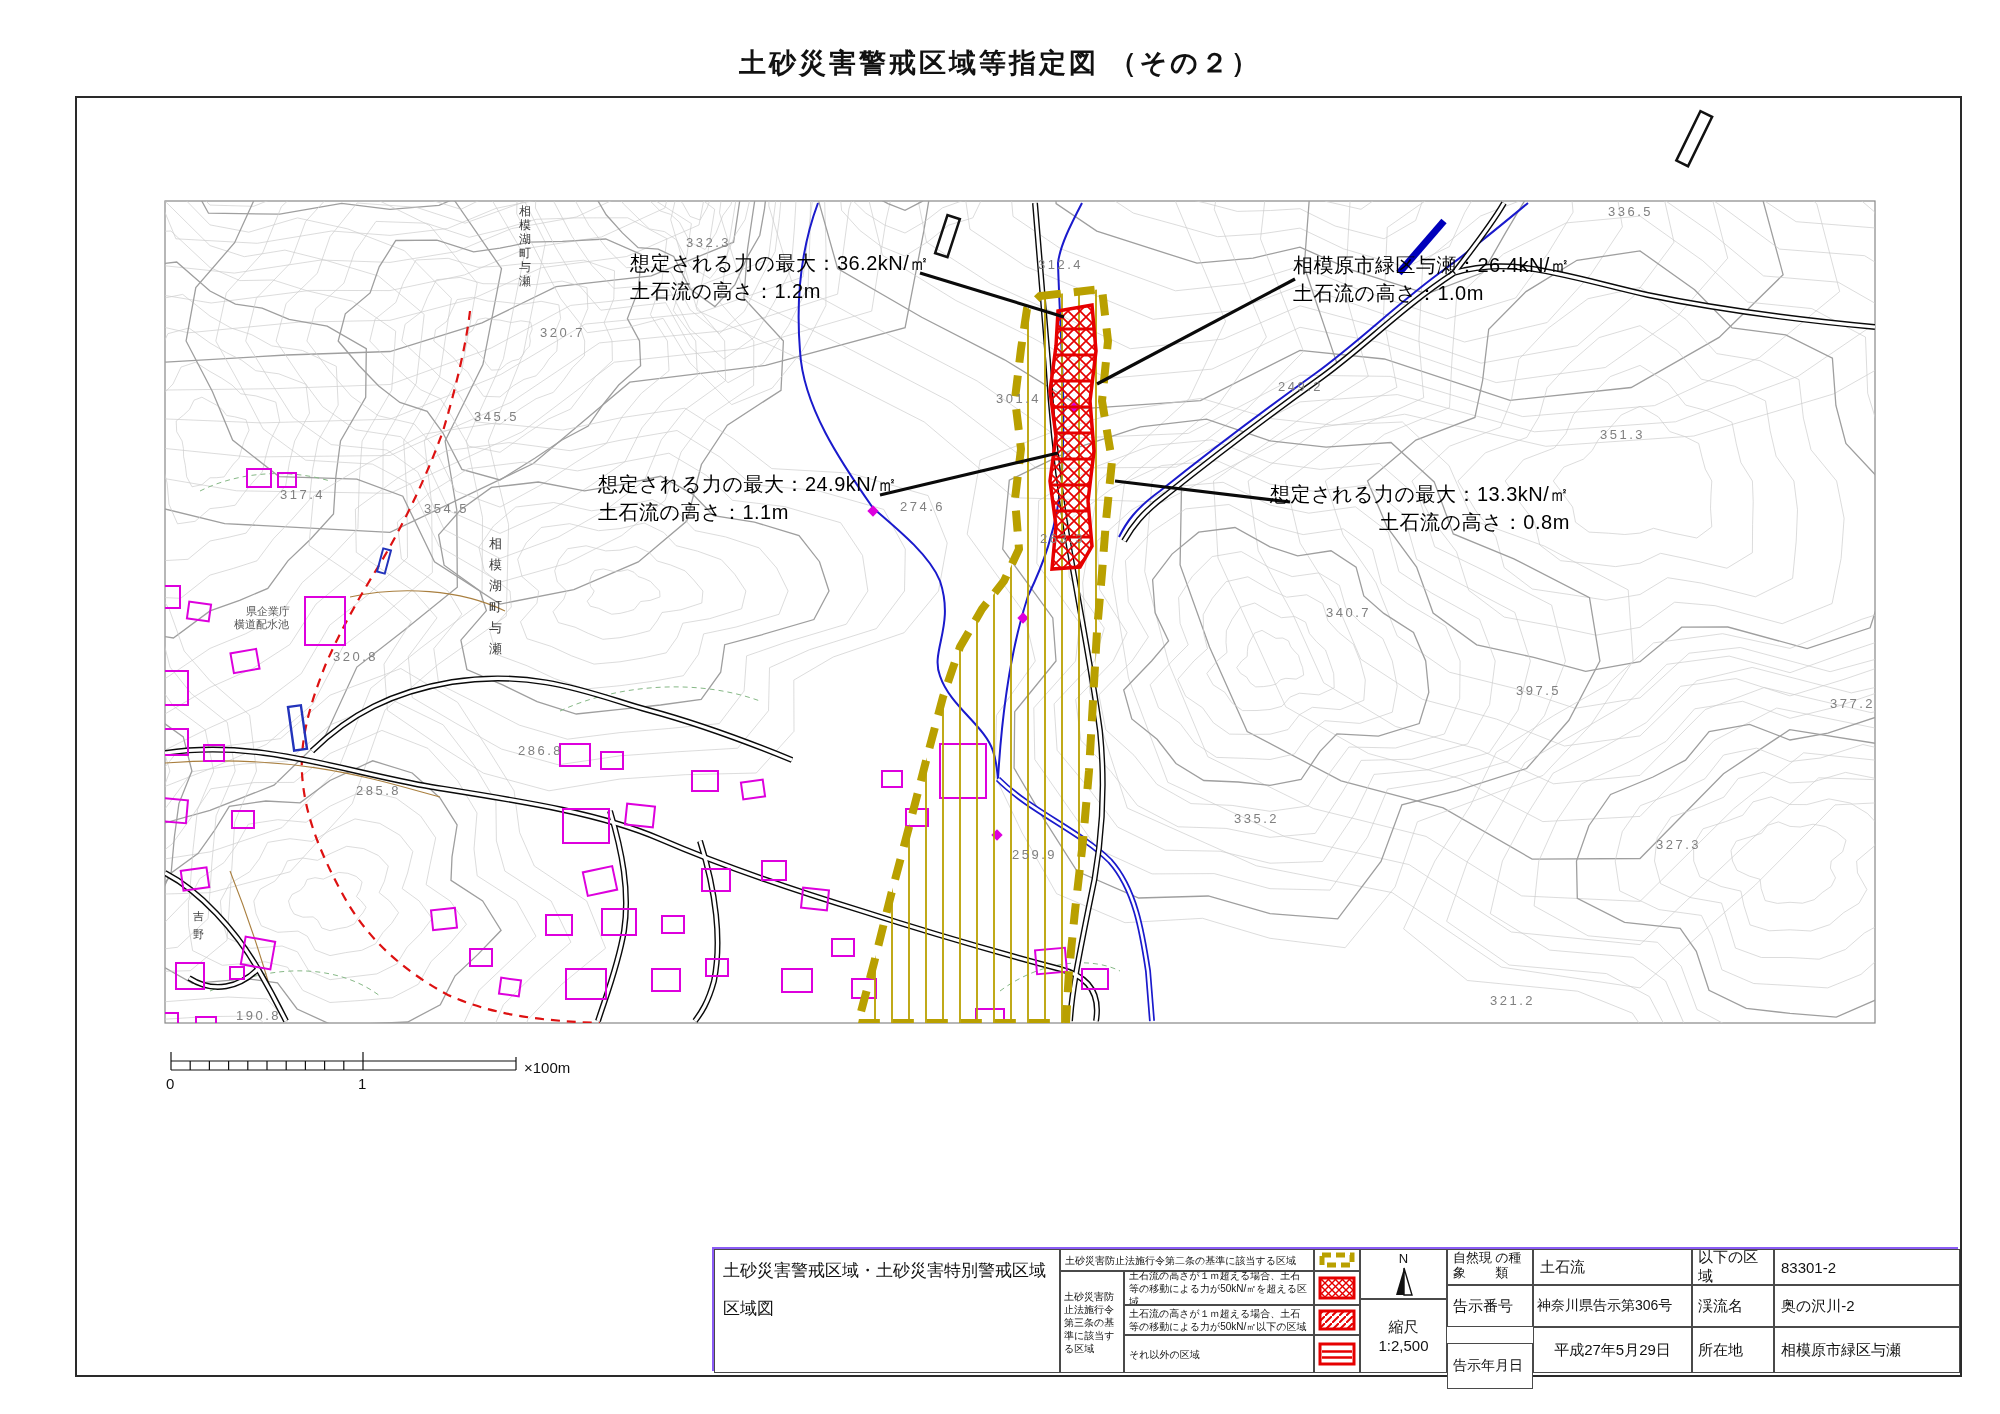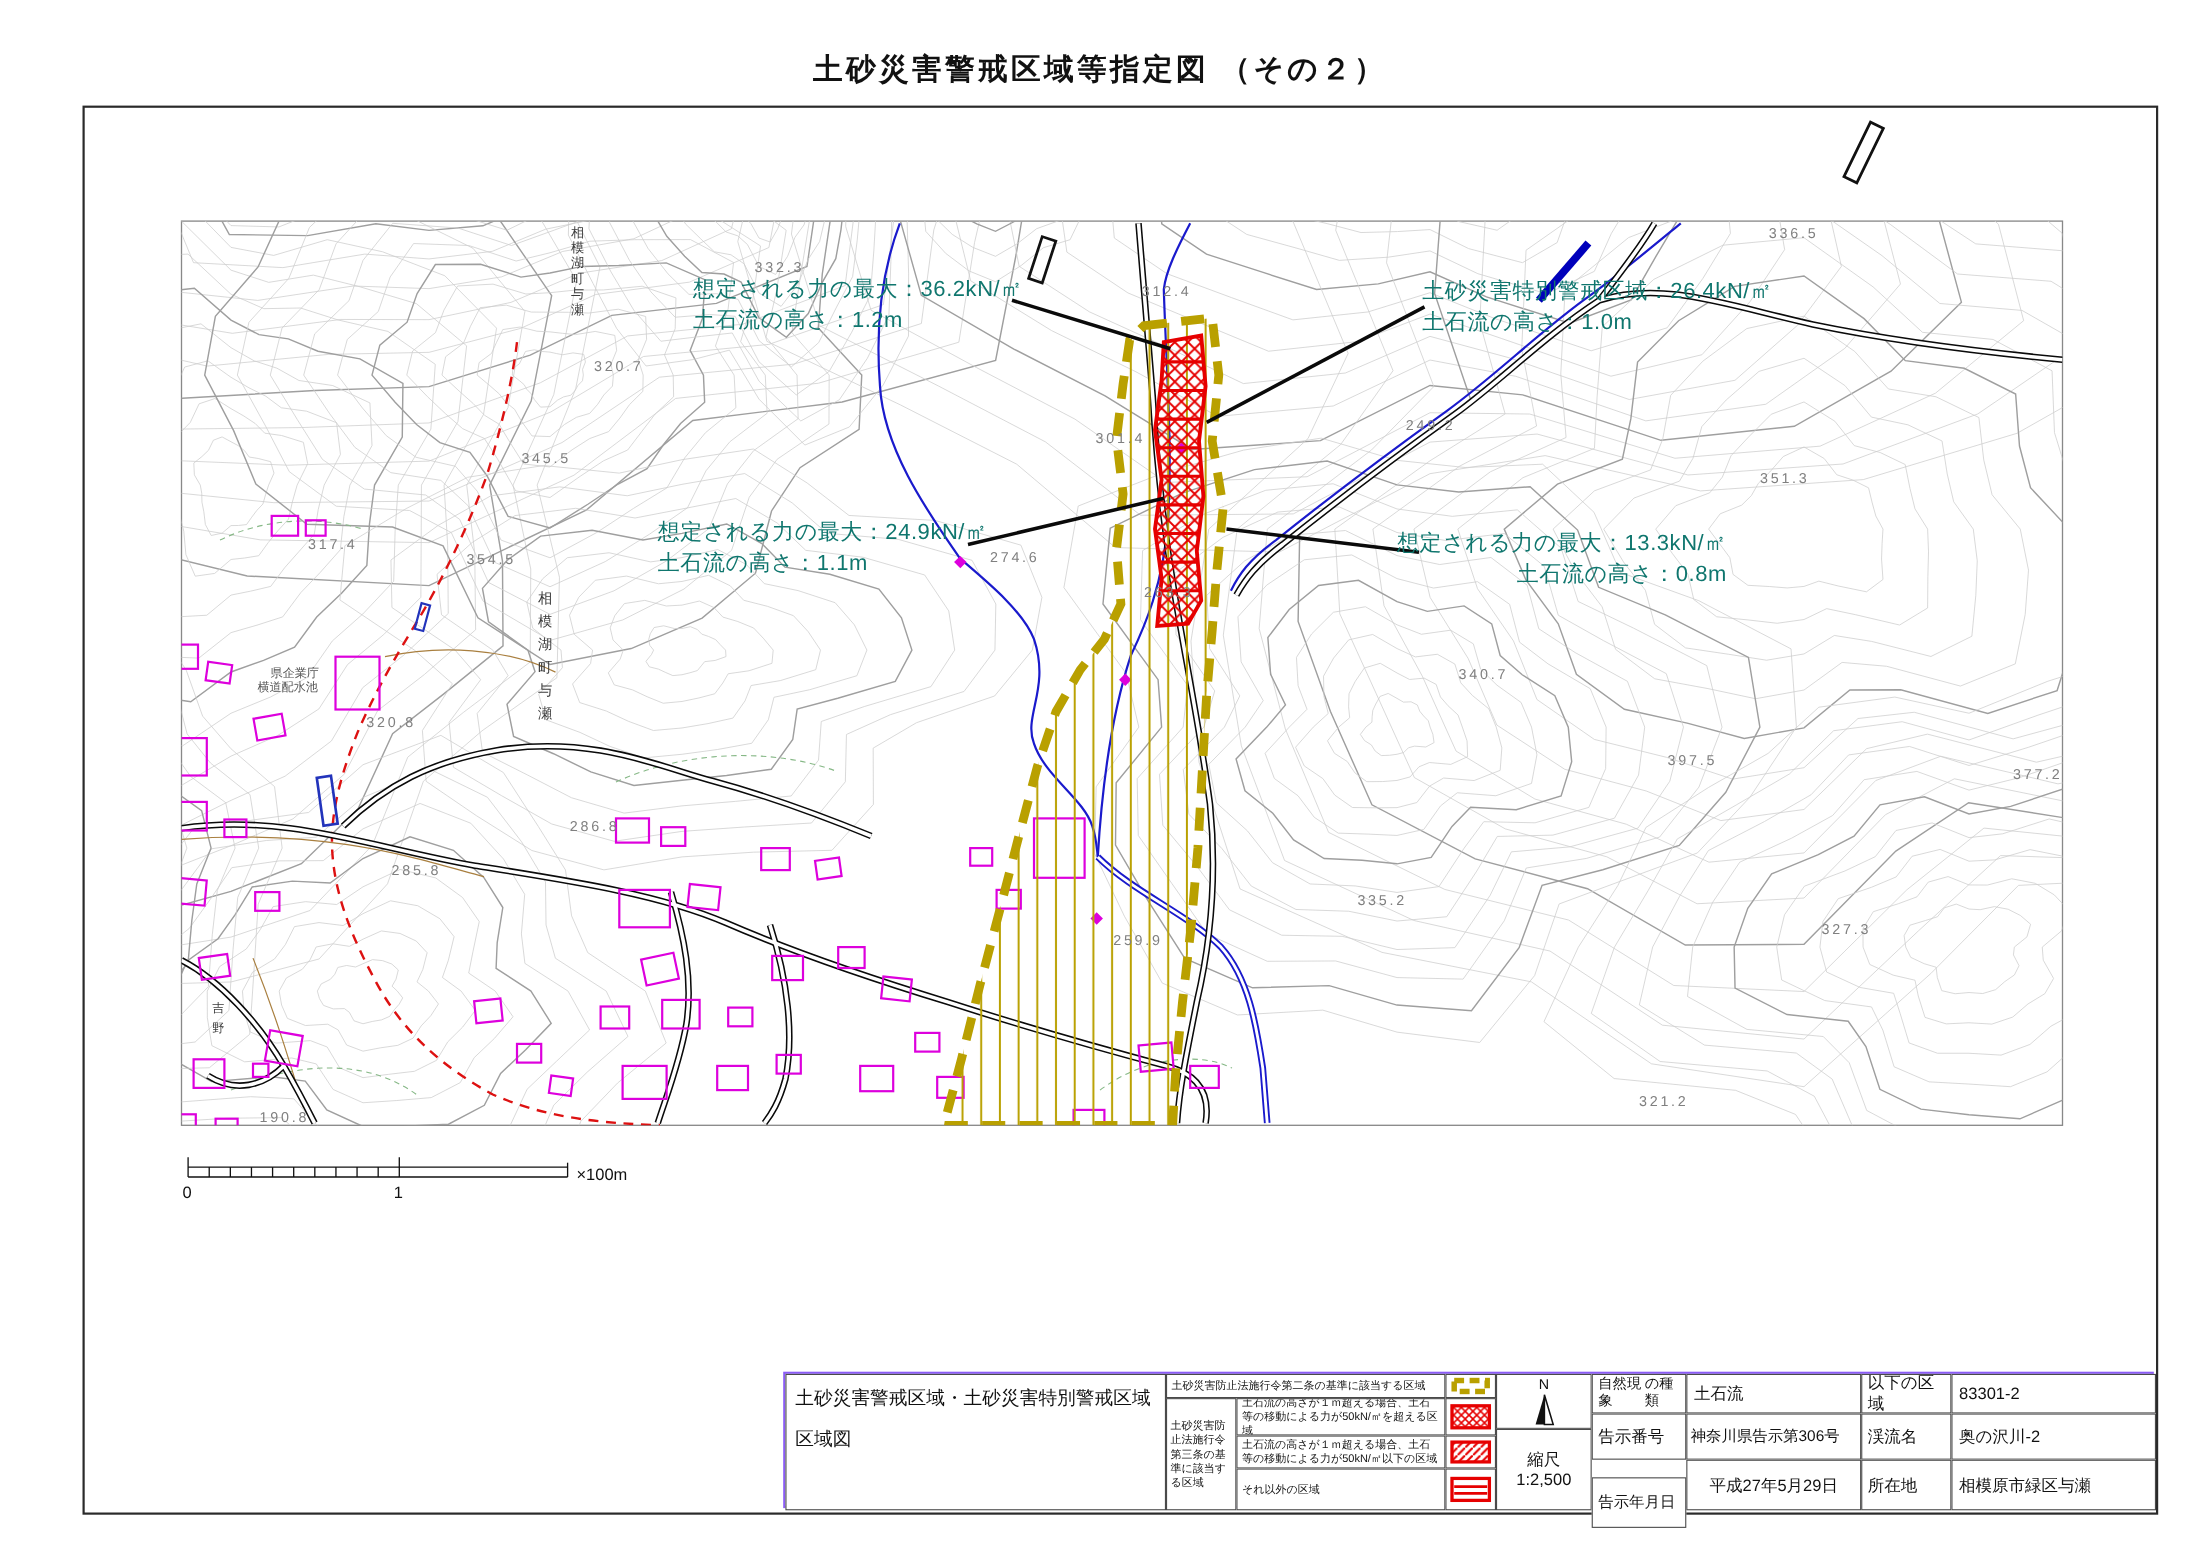--- a/index.html
+++ b/index.html
@@ -1,21 +1,21 @@
 <!DOCTYPE html>
 <html><head>
 <meta charset="utf-8">
 <style>
   html,body{margin:0;padding:0;background:#ffffff;}
   body{width:2000px;height:1414px;position:relative;font-family:"Liberation Sans",sans-serif;color:#111;}
   #page{position:absolute;left:0;top:11px;width:1992px;height:1414px;background:#fff;overflow:hidden;}
   #doc-border{position:absolute;left:75px;top:85px;width:1883px;height:1277px;border:2px solid #2a2a2a;z-index:1;}
   #main-title{position:absolute;left:0;top:34px;width:2000px;text-align:center;font-size:27px;font-weight:bold;letter-spacing:3px;z-index:3;}
   #map-svg{position:absolute;left:0;top:0;z-index:2;}
-  .ann{position:absolute;z-index:4;font-size:20px;line-height:28px;letter-spacing:0.5px;white-space:nowrap;color:#0f766e;}
+  .ann{position:absolute;z-index:4;font-size:20px;line-height:28px;letter-spacing:0.5px;white-space:nowrap;color:#000000;}
   
   #titleblock{position:absolute;left:712px;top:1236px;width:1246px;height:124px;border:2px solid #8b5cf6;background:#fff;z-index:5;box-sizing:border-box;}
   .cell{position:absolute;border:1px solid #4a4a4a;box-sizing:border-box;display:flex;align-items:center;overflow:hidden;background:#fff;}
   .cell.top{align-items:flex-start;}
   .cell.center{justify-content:center;}
   .small{font-size:10px;line-height:13px;word-break:break-all;}
   .med{font-size:15px;}
   #cellA{left:0;top:0;width:346px;height:124px;flex-direction:column;align-items:flex-start;justify-content:flex-start;padding:6px 8px;font-size:17px;line-height:30px;}
   .sym{justify-content:center;}
 </style>
@@ -346,21 +346,21 @@
         <text x="193" y="909" font-size="11" fill="#3a3a3a" font-family="Liberation Sans, sans-serif">吉</text>
         <text x="193" y="927" font-size="11" fill="#3a3a3a" font-family="Liberation Sans, sans-serif">野</text>
       </g>
     </svg>
 
 <div class="ann" style="left:630px;top:238px;">
   <div>想定される力の最大：36.2kN/㎡</div>
   <div>土石流の高さ：1.2m</div>
 </div>
 <div class="ann" style="left:1293px;top:240px;">
-  <div>土砂災害特別警戒区域：26.4kN/㎡</div>
+  <div>相模原市緑区与瀬：26.4kN/㎡</div>
   <div>土石流の高さ：1.0m</div>
 </div>
 <div class="ann" style="left:598px;top:459px;">
   <div>想定される力の最大：24.9kN/㎡</div>
   <div>土石流の高さ：1.1m</div>
 </div>
 <div class="ann" style="left:1270px;top:469px;text-align:right;">
   <div>想定される力の最大：13.3kN/㎡</div>
   <div>土石流の高さ：0.8m</div>
 </div>

